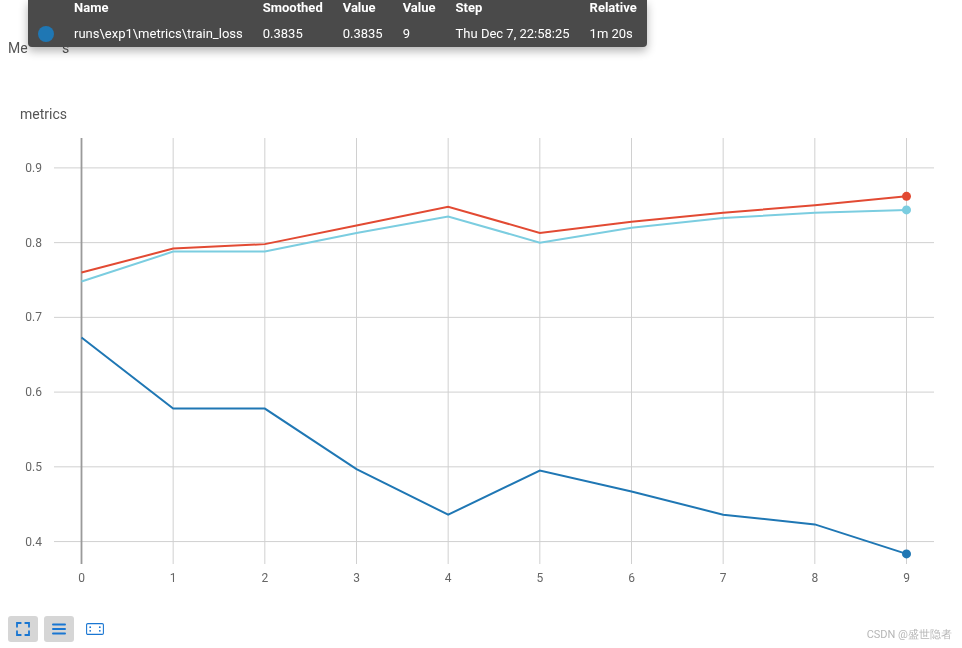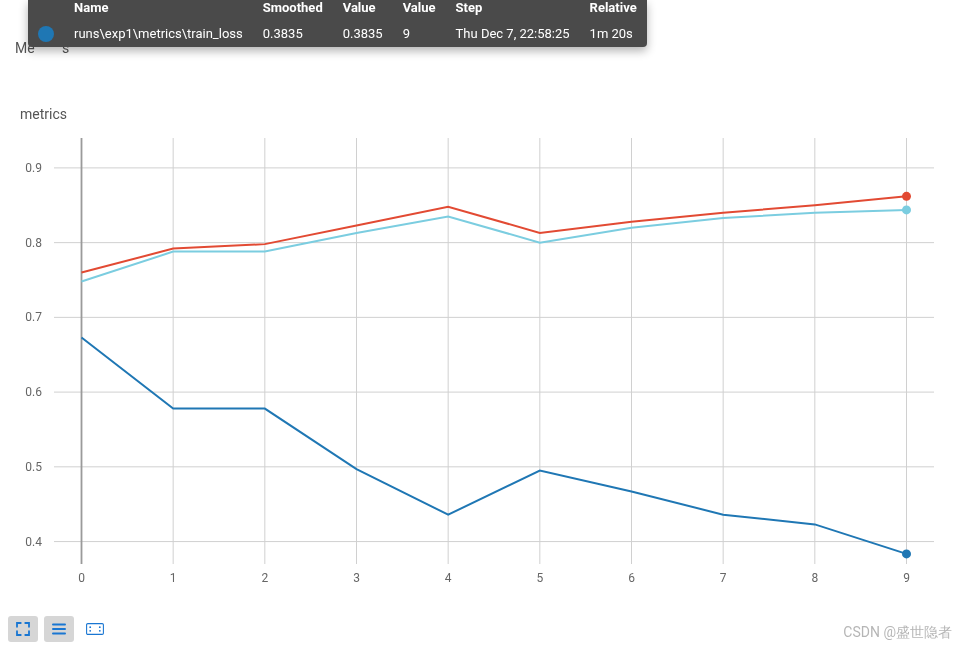--- a/index.html
+++ b/index.html
@@ -67,32 +67,32 @@
     background: transparent;
     border-radius: 3px;
     cursor: pointer;
     color: #1976d2;
   }
   .tb-btn.active { background: #d6d6d6; }
   .watermark {
     position: absolute;
     right: 10px; bottom: 6px;
     color: rgba(120,120,120,0.55);
-    font-size: 14px;
+    font-size: 11px;
     pointer-events: none;
   }
   svg { display: block; }
   .axis text { font-size: 12px; fill: #666; }
   .grid line { stroke: #d0d0d0; stroke-width: 1; }
   .axis-zero { stroke: #9a9a9a; stroke-width: 1.8; }
 </style>
 </head>
 <body>
 
-<div class="truncated-label" style="left:8px; top:40px;margin-left:7px;">
+<div class="truncated-label" style="left:8px; top:40px;">
   <span>Me</span>
 </div>
 <div class="truncated-label" style="left:62px; top:40px;">
   <span>s</span>
 </div>
 
 <div class="truncated-label" style="left:20px; top:106px;text-align:right;">
   <span>metrics</span>
 </div>
 

